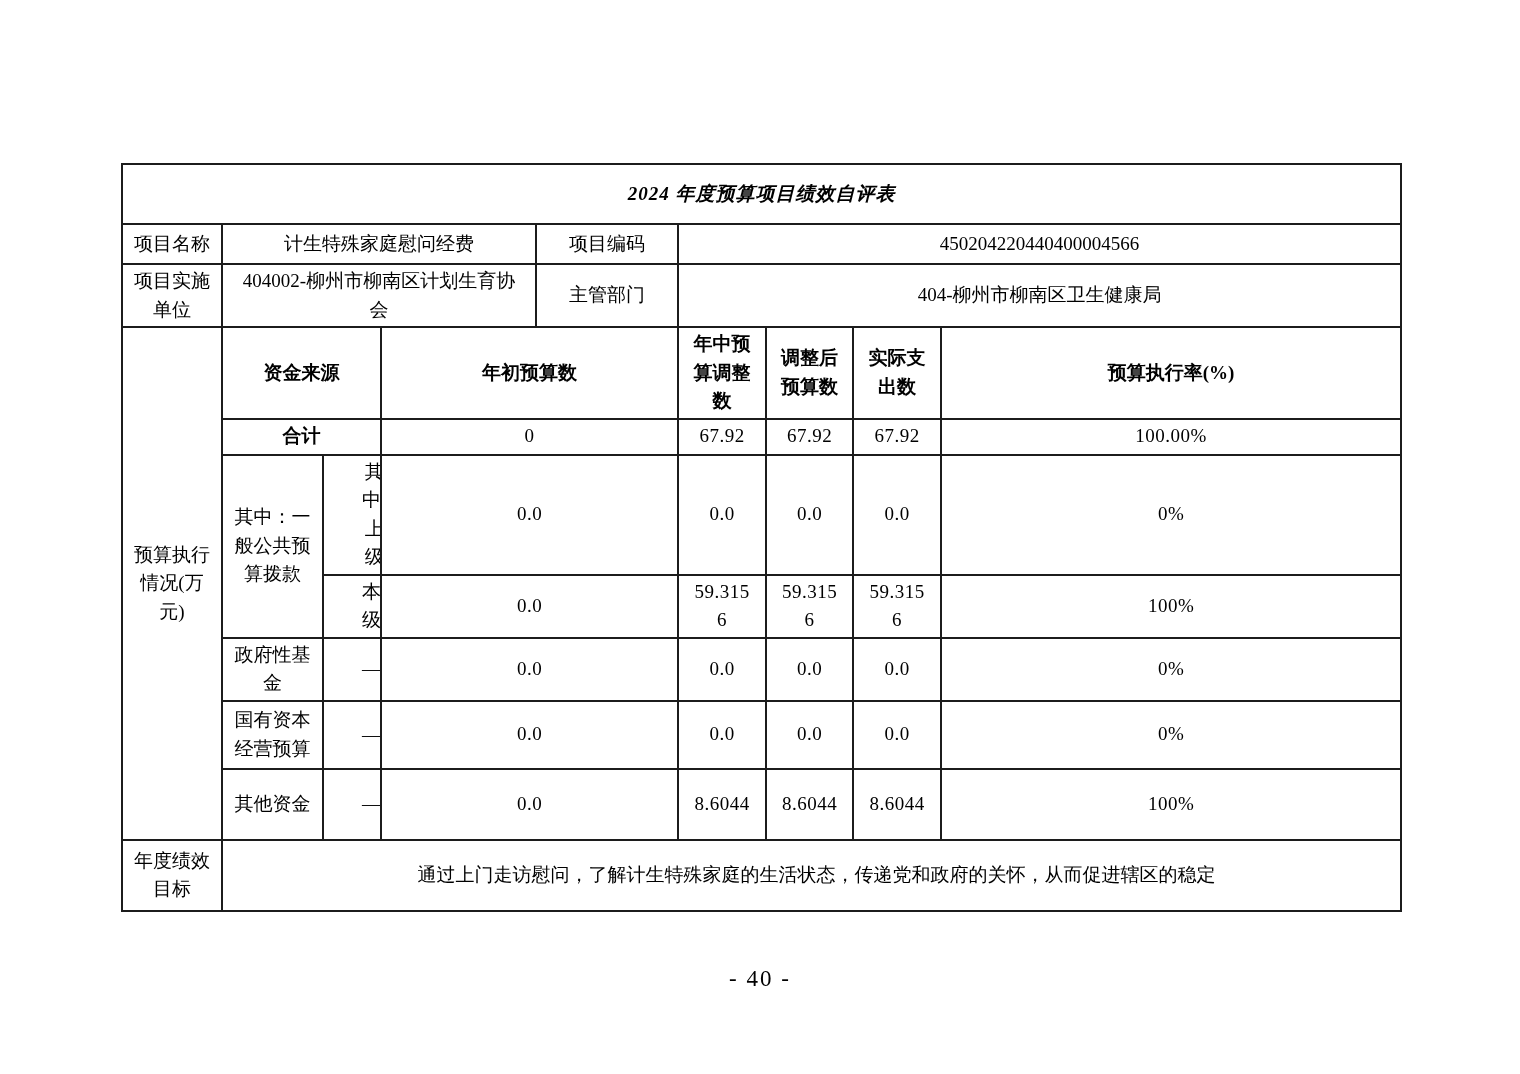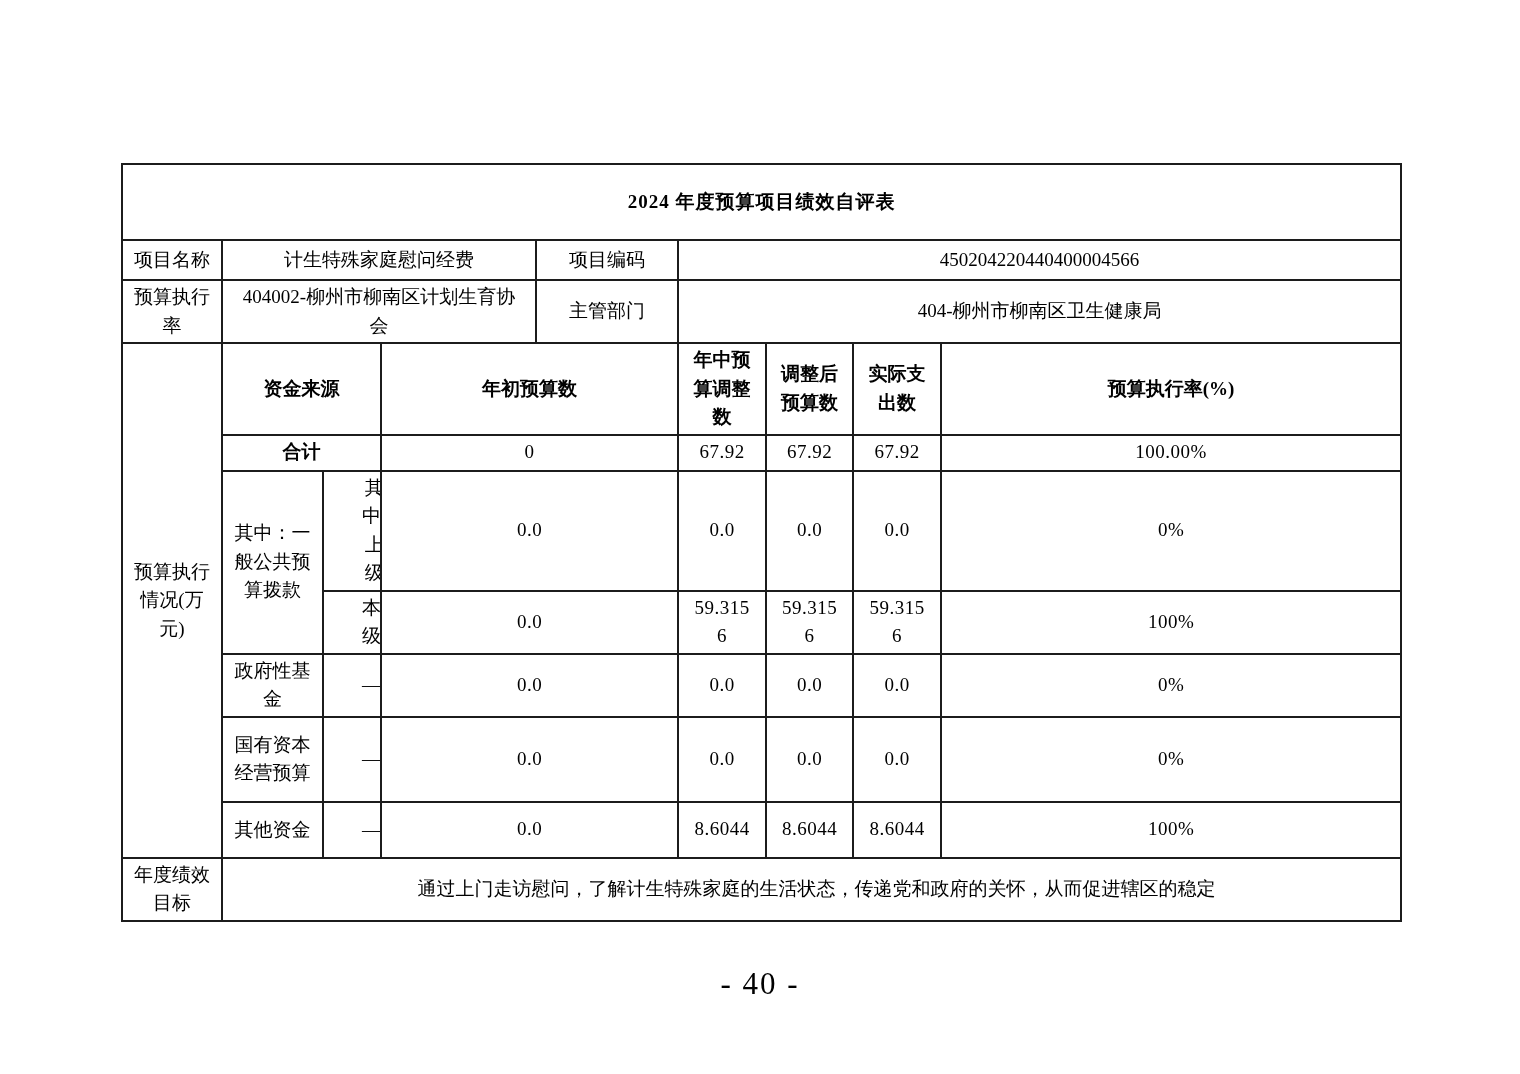--- a/index.html
+++ b/index.html
@@ -46,31 +46,31 @@
   .w28 { max-width: 28px; margin-left: 36px; }
   .w58 { max-width: 58px; }
   .w80 { max-width: 80px; }
   .w82 { max-width: 82px; }
   .w288 { max-width: 288px; }
   .total-label { text-align: right; padding-right: 18px; }
   .goal-text {
     text-align: center;
     padding: 4px 4px 4px 14px !important;
   }
-  .h60 { height: 76px; } .h40 { height: 40px; border-radius: 7px; } .h57 { height: 57px; }
+  .h60 { height: 60px; font-style: italic; } .h40 { height: 40px; border-radius: 7px; } .h57 { height: 57px; }
   .h83 { height: 83px; } .h42 { height: 36px; } .h115 { height: 115px; }
-  .h80r { height: 63px; } .h63 { height: 63px; border-radius: 22px; } .h85 { height: 85px; }
-  .h56 { height: 56px; }
+  .h80r { height: 63px; } .h63 { height: 63px; border-radius: 22px; } .h85 { height: 68px; }
+  .h56 { height: 71px; }
   .page-num {
     position: absolute;
     top: 966px;
     left: 0;
     width: 100%;
     text-align: center;
-    font-size: 31px;
+    font-size: 23px;
     letter-spacing: 2px;
     font-family: Liberation Serif, serif;
   }
 </style>
 </head>
 <body>
 
 <div class="page">
   <table class="main">
     <colgroup>
@@ -92,21 +92,21 @@
 
     <tr class="h40">
       <td>项目名称</td>
       <td colspan="3">计生特殊家庭慰问经费</td>
       <td>项目编码</td>
       <td colspan="4">450204220440400004566</td>
     </tr>
 
     <tr class="h57">
       <td>
-        <span class="inner w80">预算执行率</span>
+        <span class="inner w80">项目实施单位</span>
       </td>
       <td colspan="3">
         <span class="inner w288">404002-柳州市柳南区计划生育协会</span>
       </td>
       <td>主管部门</td>
       <td colspan="4">404-柳州市柳南区卫生健康局</td>
     </tr>
 
     <tr class="h83">
       <td rowspan="7">

